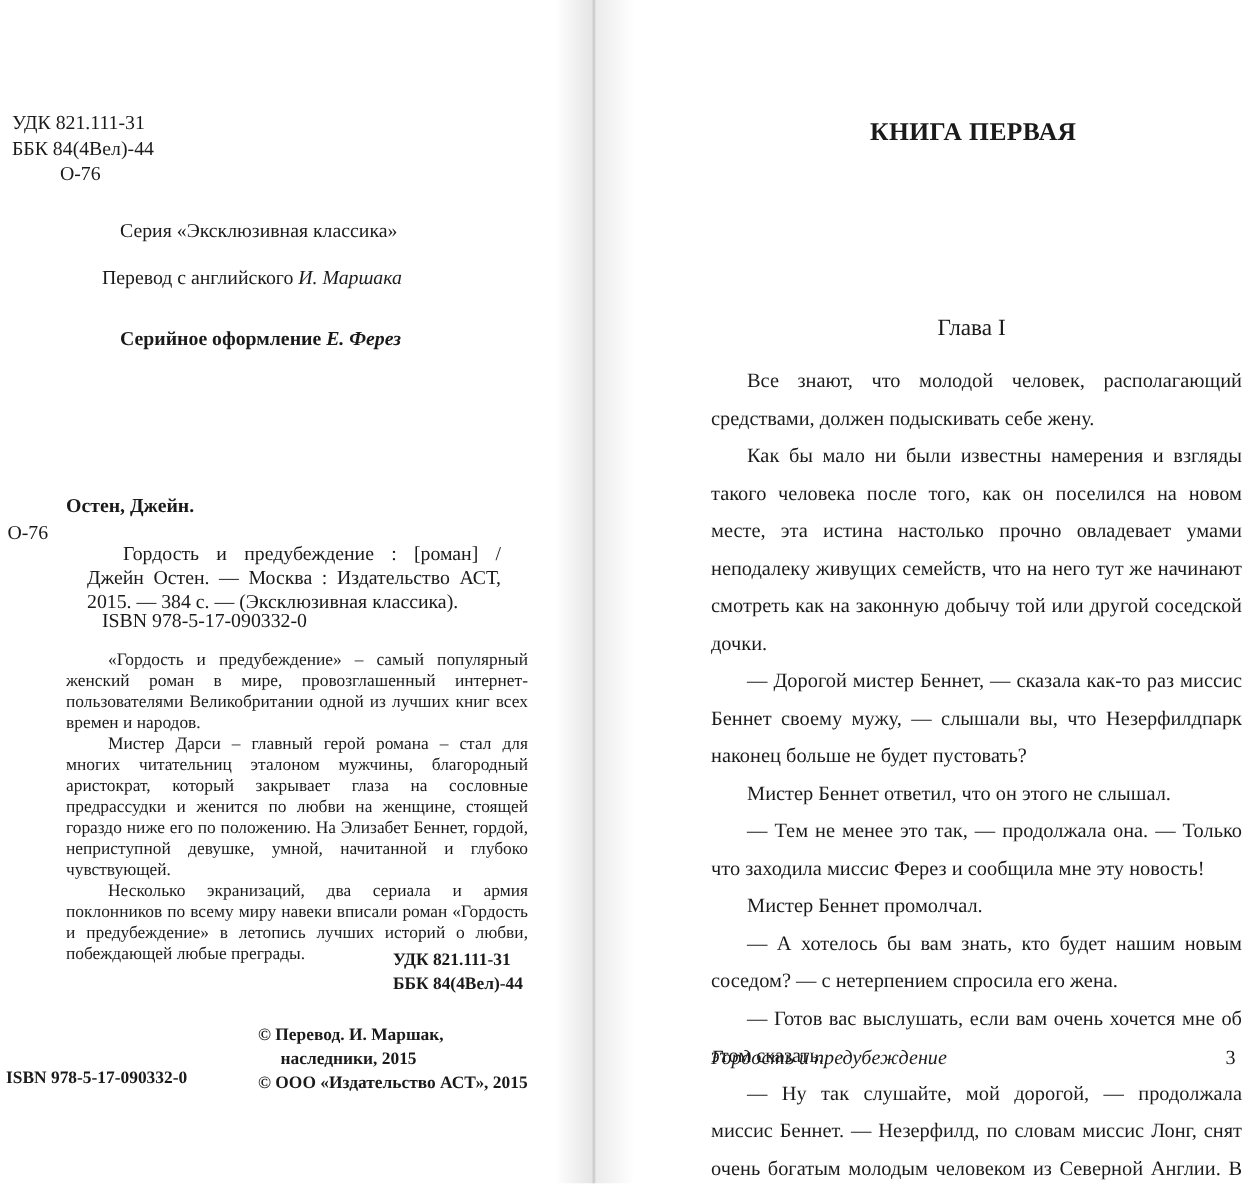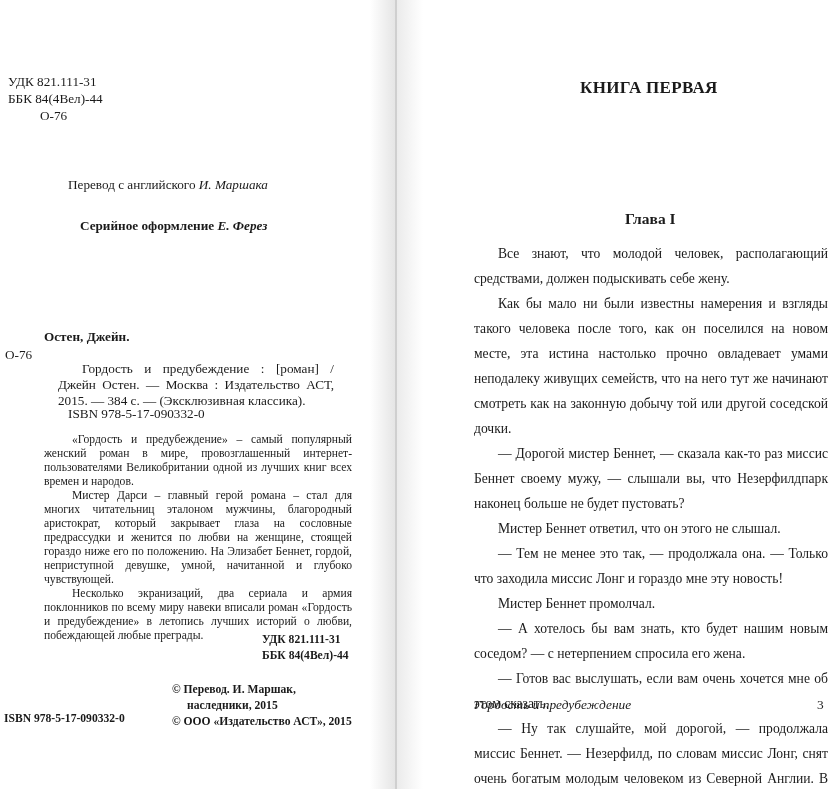--- a/index.html
+++ b/index.html
@@ -45,36 +45,37 @@
   .annot p { margin: 0; text-indent: 28px; text-align: justify; text-align-last: left; }
   .udk2 { left: 262px; top: 633px; }
   .udk2 div { height: 16px; }
   .copy { left: 172px; top: 683px; }
   .copy div { height: 16px; }
   .copy .indent { padding-left: 15px; }
   .isbn2 { left: 4px; top: 712px; }
 
   
   .book-title { left: 580px; top: 78px; font-size: 17px; font-weight: bold; letter-spacing: 0.3px; }
-  .chapter { left: 625px; top: 210px; font-size: 15.5px; font-weight: bold; }
+  .chapter { left: 625px; top: 210px; font-size: 15.5px; font-weight: normal; }
   .text { left: 474px; top: 241px; width: 354px; white-space: normal; }
   .text p { margin: 0; text-indent: 24px; text-align: justify; text-align-last: left; font-size: 13.6px; line-height: 25px; }
   .footer-title { left: 474px; top: 697px; font-size: 13.4px; font-style: italic; }
   .page-num { left: 817px; top: 697px; font-size: 13.4px; }
 </style>
 </head>
 <body>
 
 <div class="page page-left">
   <div class="abs codes t13">
     <div>УДК  821.111-31</div>
     <div>ББК  84(4Вел)-44</div>
     <div class="indent">О-76</div>
   </div>
 
+  <div class="abs series t13">Серия «Эксклюзивная классика»</div>
 
   <div class="abs translation t13">
     <span>Перевод с английского </span><span class="ital">И.  Маршака</span>
   </div>
 
   <div class="abs design t13">
     <span>Серийное оформление </span><span class="ital">Е. Ферез</span>
   </div>
 
   <div class="abs author-bib t13 bold" style="top:329px">Остен, Джейн.</div>
@@ -111,21 +112,21 @@
 <div class="spine"></div>
 
 <div class="abs book-title">КНИГА ПЕРВАЯ</div>
 <div class="abs chapter">Глава I</div>
 
 <div class="abs text">
   <p>Все знают, что молодой человек, располагающий средствами, должен подыскивать себе жену.</p>
   <p>Как бы мало ни были известны намерения и взгляды такого человека после того, как он поселился на новом месте, эта истина настолько прочно овладевает умами неподалеку живущих семейств, что на него тут же начинают смотреть как на законную добычу той или другой соседской дочки.</p>
   <p>— Дорогой мистер Беннет, — сказала как-то раз миссис Беннет своему мужу, — слышали вы, что Незерфилдпарк наконец больше не будет пустовать?</p>
   <p>Мистер Беннет ответил, что он этого не слышал.</p>
-  <p>— Тем не менее это так, — продолжала она. — Только что заходила миссис Лонг и гораздо мне эту новость!</p>
+  <p>— Тем не менее это так, — продолжала она. — Только что заходила миссис Ферез и сообщила мне эту новость!</p>
   <p>Мистер Беннет промолчал.</p>
   <p>— А хотелось бы вам знать, кто будет нашим новым соседом? — с нетерпением спросила его жена.</p>
   <p>— Готов вас выслушать, если вам очень хочется мне об этом сказать.</p>
   <p>— Ну так слушайте, мой дорогой, — продолжала миссис Беннет. — Незерфилд, по словам миссис Лонг, снят очень богатым молодым человеком из Северной Англии. В понедельник он приезжал туда в карете, запряженной четверкой лошадей, осмотрел поместье и пришел в такой восторг, что тут же условился обо всем с мистером Моррисом. Он переезжает к Михайлову дню, и уже в конце будущей недели туда приедет кое-кто из его прислуги.</p>
 </div>
 
 <div class="abs footer-title">Гордость и предубеждение</div>
 <div class="abs page-num">3</div>
 
 </body></html>

